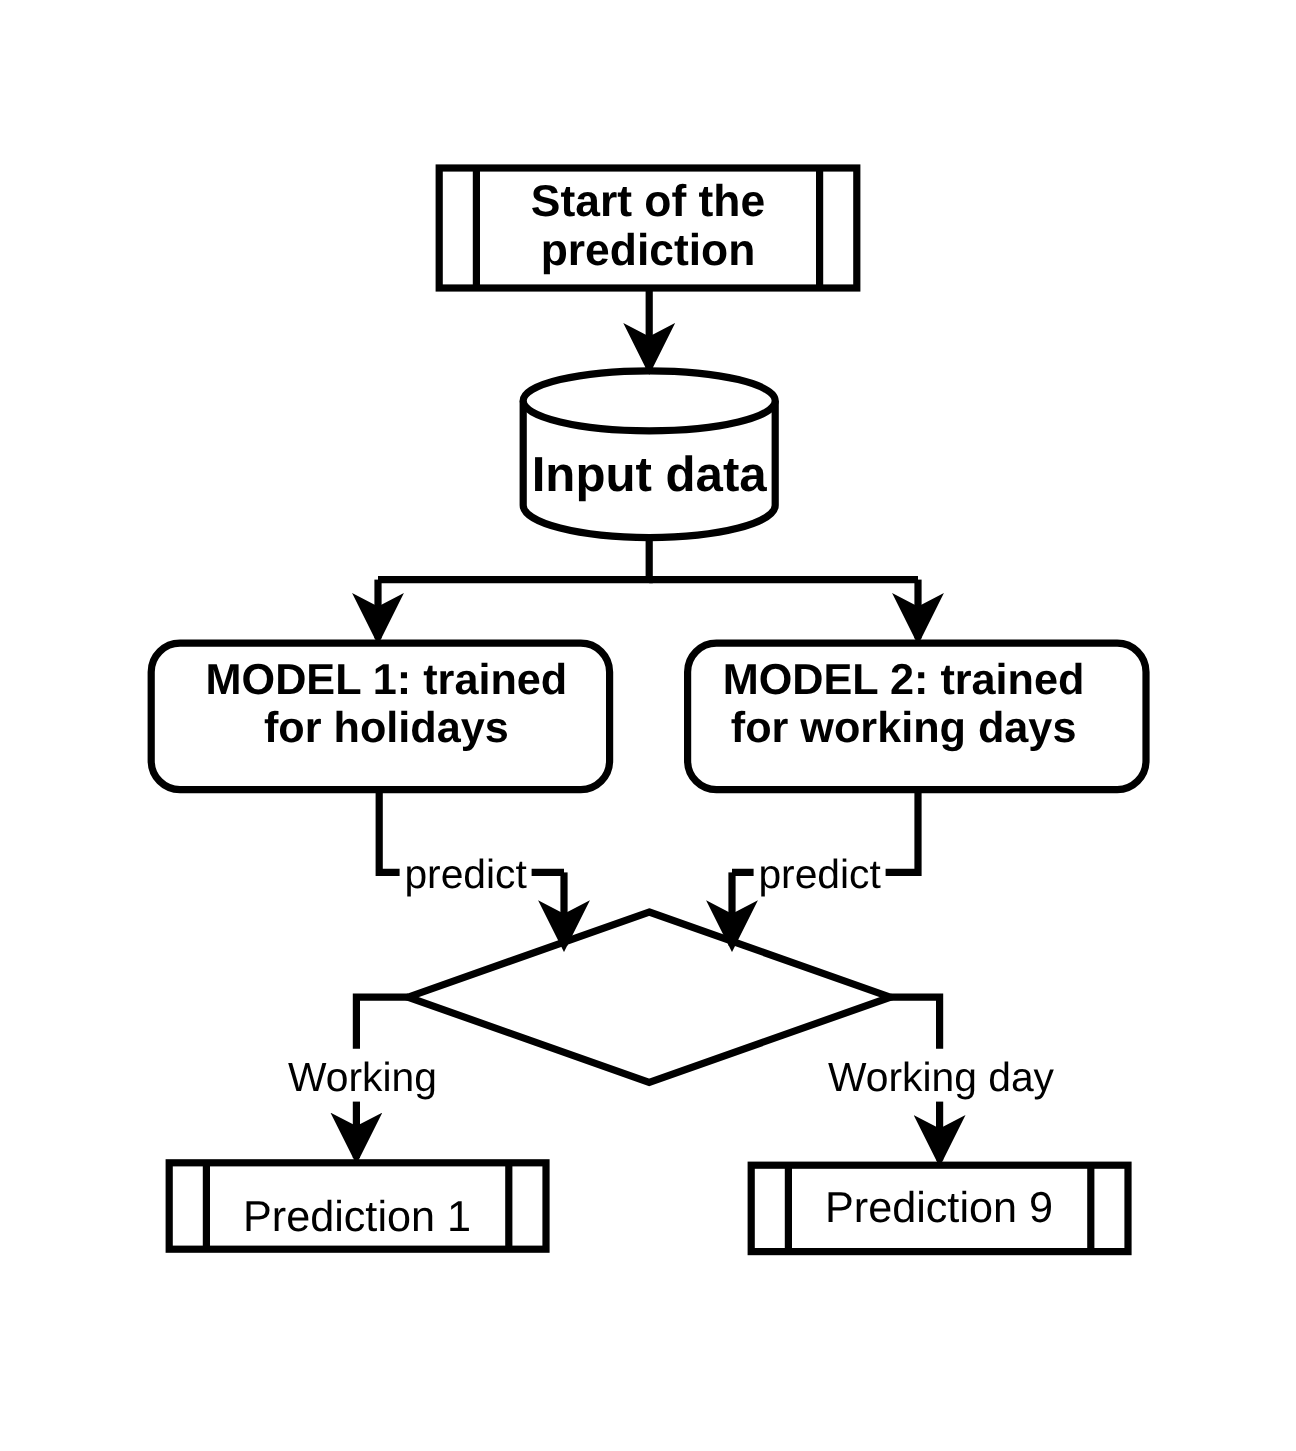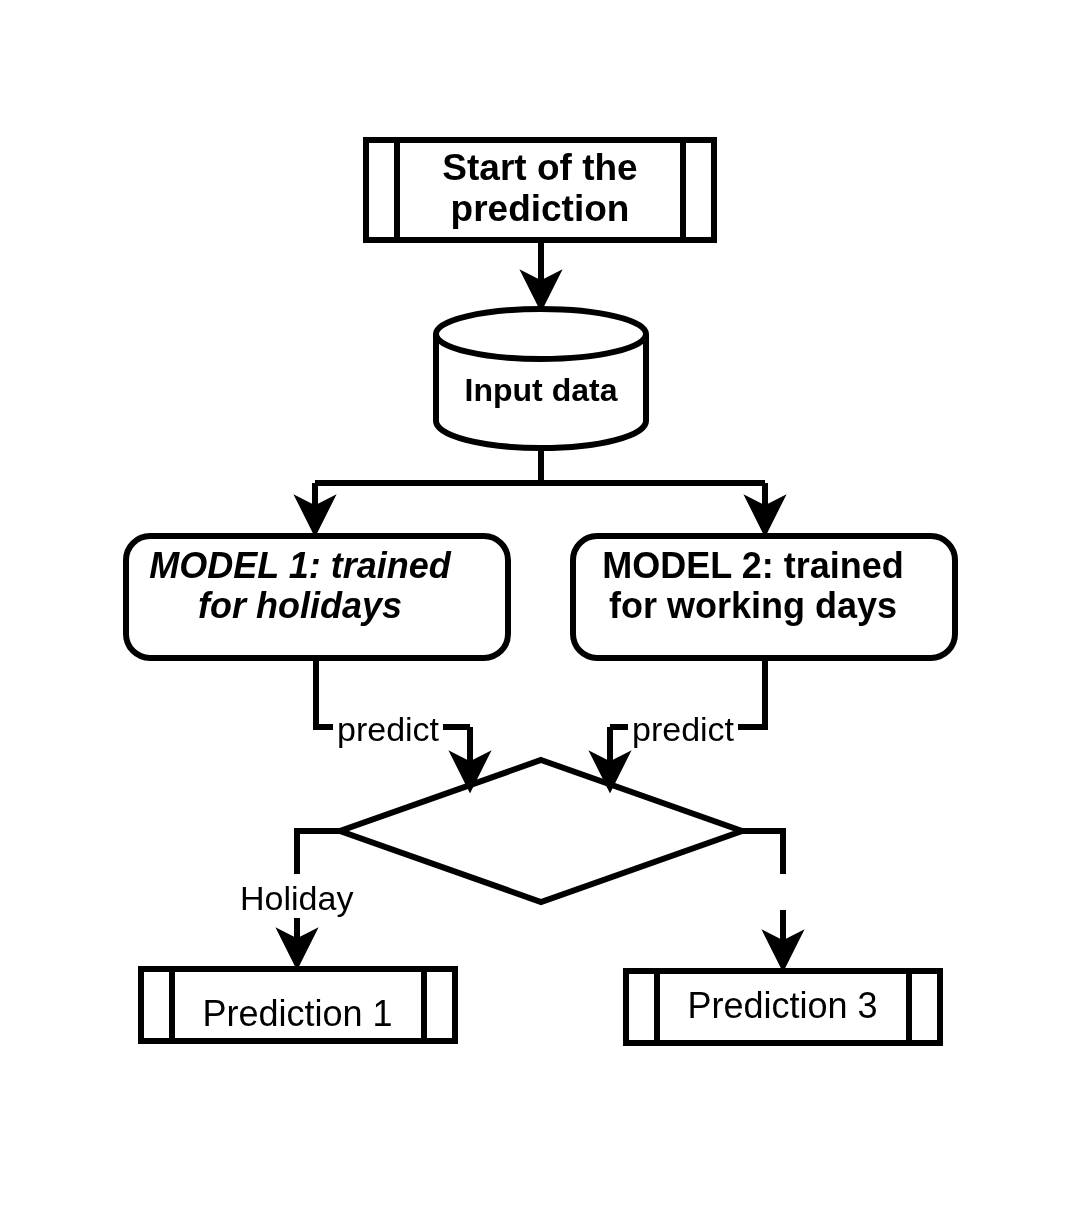--- a/index.html
+++ b/index.html
@@ -36,26 +36,25 @@
   .bold { font-weight: bold; }
   .reg  { font-weight: normal; }
 
   
   #t-start {
     left: 382px; top: 147px; width: 316px;
     font-size: 37px;
   }
   #t-input {
     left: 437px; top: 373px; width: 208px;
-    font-size: 32px;
+    font-size: 41px;
   }
   #t-model1 {
-    left: 115px; top: 546px; width: 370px;
+    left: 137px; top: 546px; width: 370px;
     font-size: 36px;
-    font-style: italic;
   }
   #t-model2 {
     left: 568px; top: 546px; width: 370px;
     font-size: 36px;
   }
   #t-decision {
     left: 400px; top: 808px; width: 280px;
     font-size: 37px;
   }
   #t-pred1 {
@@ -168,22 +167,23 @@
 
   <div class="lbl bold" id="t-model1">MODEL 1: trained
 for holidays</div>
 
   <div class="lbl bold" id="t-model2">MODEL 2: trained
 for working days</div>
 
 
   <div class="lbl reg" id="t-pred1">Prediction 1</div>
 
-  <div class="lbl reg" id="t-pred2">Prediction 3</div>
+  <div class="lbl reg" id="t-pred2">Prediction 9</div>
 
   <div class="edge-lbl" id="e-predict-left">predict</div>
 
   <div class="edge-lbl" id="e-predict-right">predict</div>
 
-  <div class="edge-lbl" id="e-holiday">Holiday</div>
+  <div class="edge-lbl" id="e-holiday">Working</div>
 
+  <div class="edge-lbl" id="e-workingday">Working day</div>
 
 </div>
 
 </body></html>

